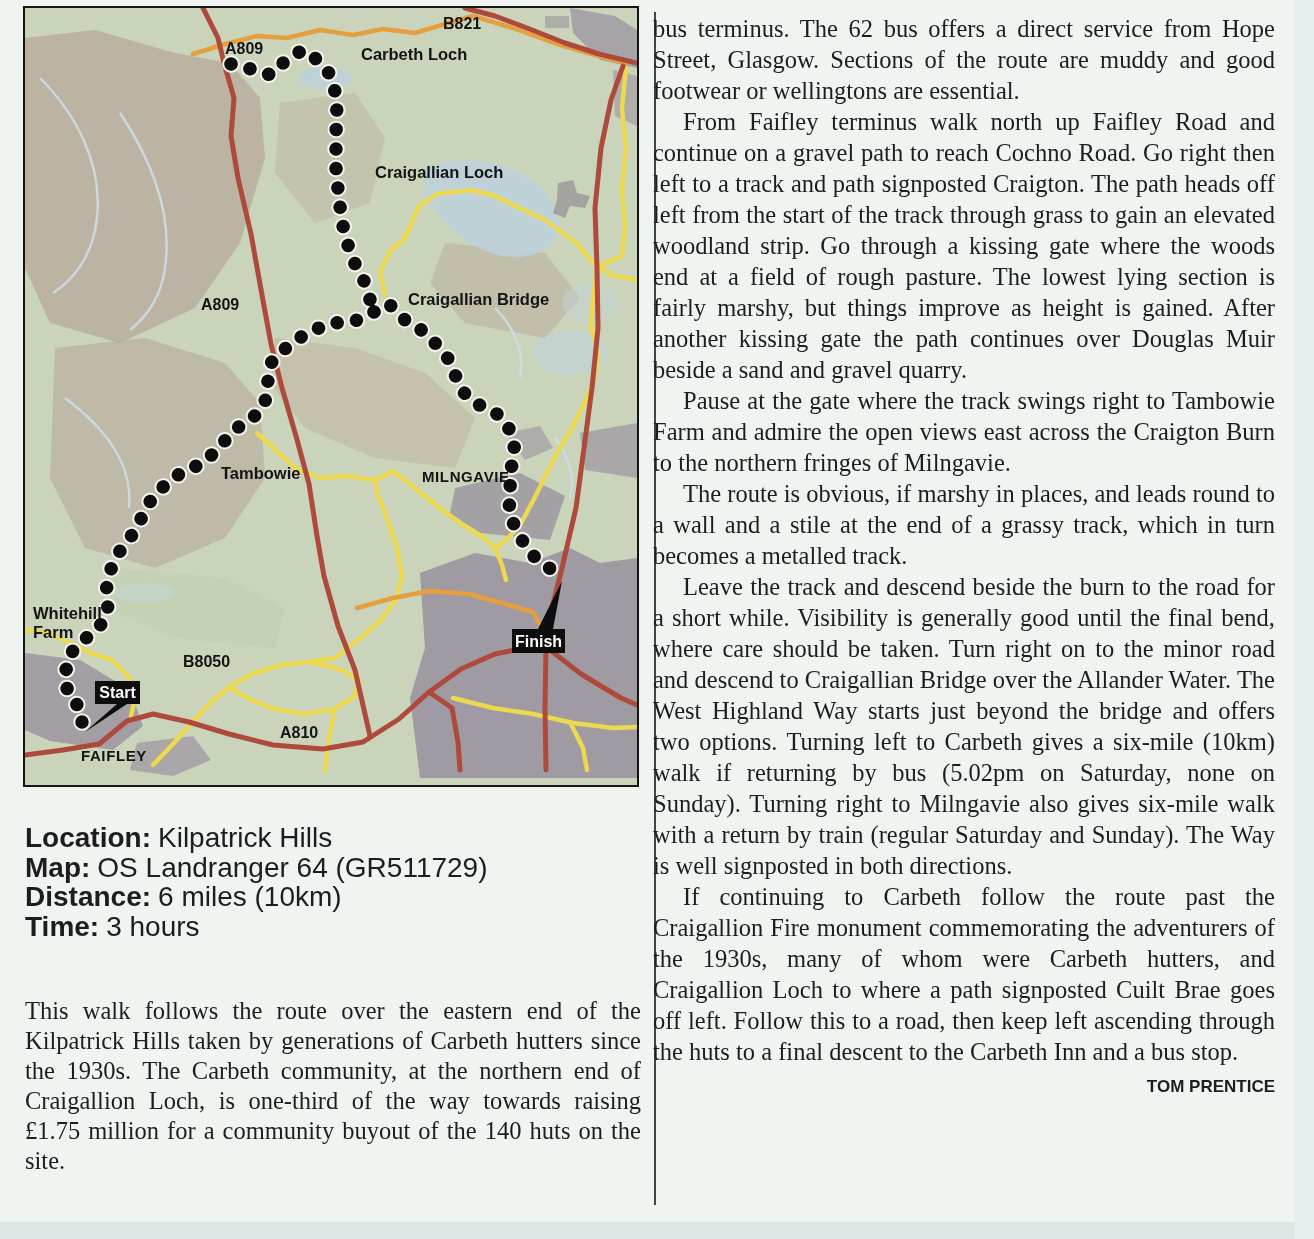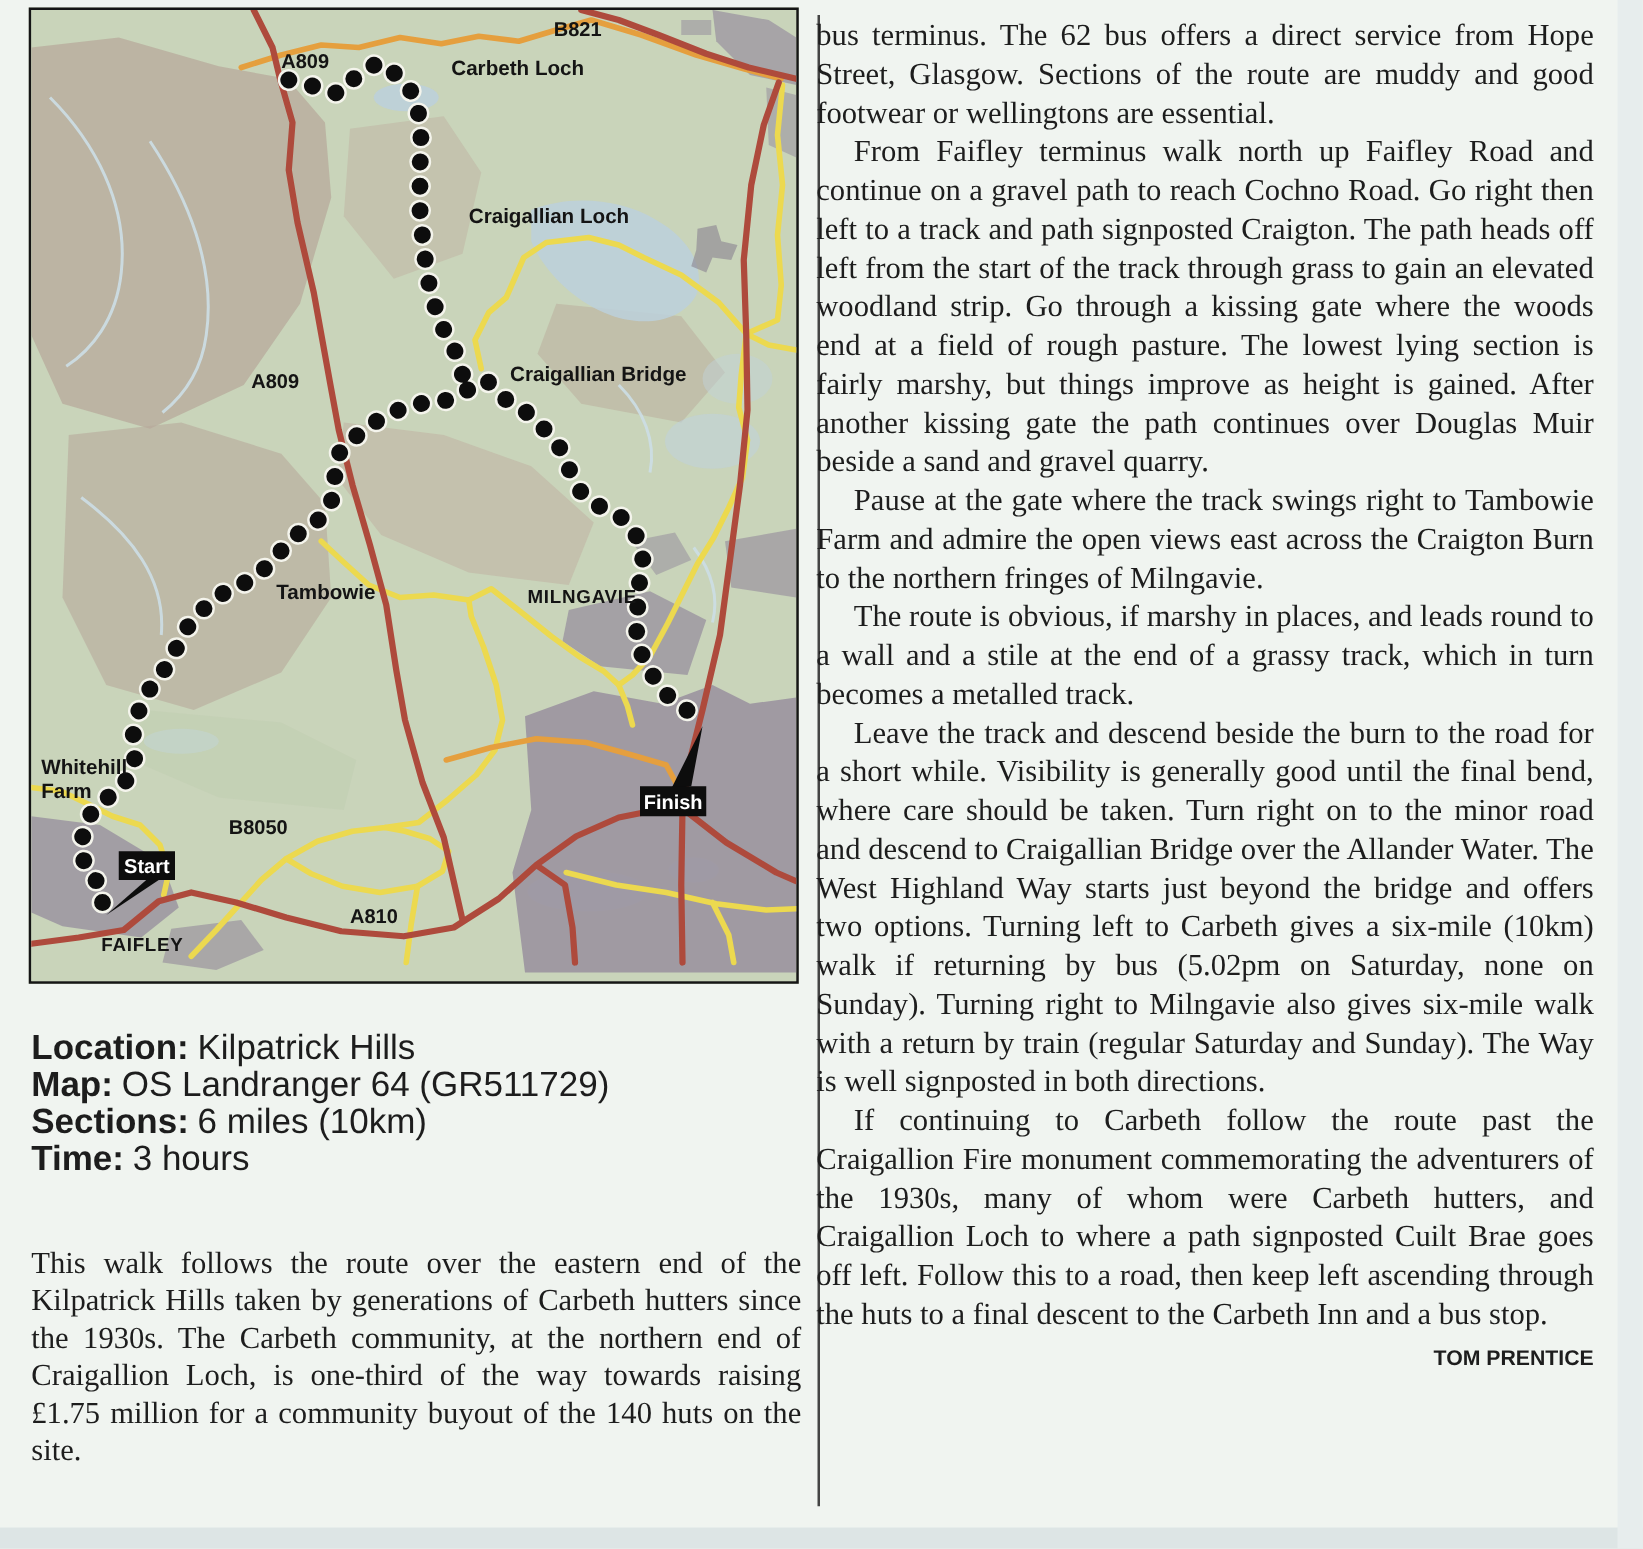--- a/index.html
+++ b/index.html
@@ -151,21 +151,21 @@
         <text class="boxlabel" x="513.5" y="639" text-anchor="middle">Finish</text>
       </g>
     </svg>
   </div>
 
   <div id="divider"></div>
 
   <div id="facts">
     <div class="fact"><b>Location:</b><span>Kilpatrick Hills</span></div>
     <div class="fact"><b>Map:</b><span>OS Landranger 64 (GR511729)</span></div>
-    <div class="fact"><b>Sections:</b><span>6 miles (10km)</span></div>
+    <div class="fact"><b>Distance:</b><span>6 miles (10km)</span></div>
     <div class="fact"><b>Time:</b><span>3 hours</span></div>
   </div>
 
   <div id="left-body" class="col">
     <p>This walk follows the route over the eastern end of the Kilpatrick Hills taken by generations of Carbeth hutters since the 1930s. The Carbeth community, at the northern end of Craigallion Loch, is one-third of the way towards raising £1.75 million for a community buyout of the 140 huts on the site.</p>
   </div>
 
   <div id="right-col" class="col">
     <p>bus terminus. The 62 bus offers a direct service from Hope Street, Glasgow. Sections of the route are muddy and good footwear or wellingtons are essential.</p>
     <p class="ind">From Faifley terminus walk north up Faifley Road and continue on a gravel path to reach Cochno Road. Go right then left to a track and path signposted Craigton. The path heads off left from the start of the track through grass to gain an elevated woodland strip. Go through a kissing gate where the woods end at a field of rough pasture. The lowest lying section is fairly marshy, but things improve as height is gained. After another kissing gate the path continues over Douglas Muir beside a sand and gravel quarry.</p>

